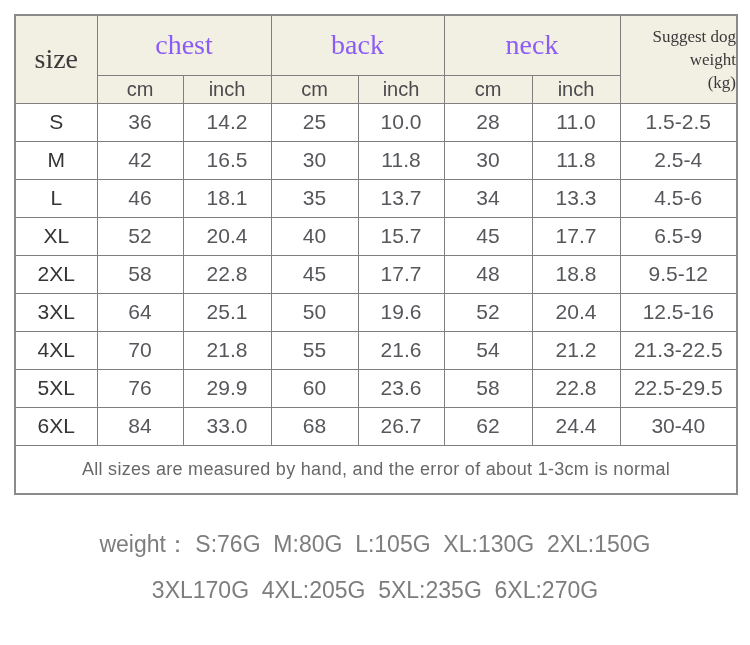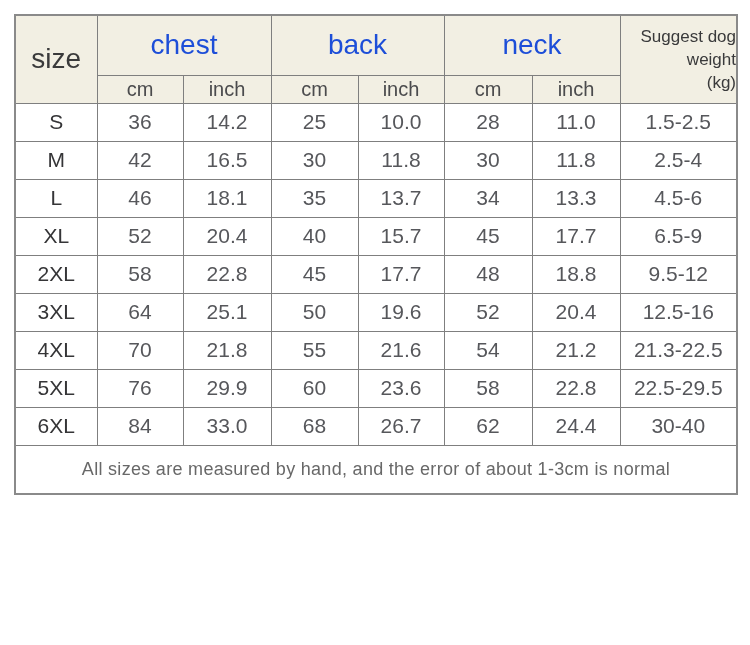--- a/index.html
+++ b/index.html
@@ -28,29 +28,29 @@
     border: 1px solid #7f7f7f;
     text-align: center;
     vertical-align: middle;
     padding: 0;
     overflow: hidden;
   }
   thead th {
     background: #f2efe3;
     font-weight: 400;
   }
-  tr.h1 { height: 60px; }
+  tr.h1 { height: 60px; font-family: Liberation Serif, serif; }
   tr.h2 { height: 28px; }
   .th-size {
     font-size: 28px;
     color: #3a3a3b;
   }
   .th-group {
     font-size: 28px;
-    color: #1d4ed8;
+    color: #8b5cf6;
   }
   .th-weight {
     font-size: 17px;
     line-height: 23px;
     color: #3a3a3b;
   }
   .th-weight .wline { display: block; text-align: right; }
   .th-unit {
     font-size: 20px;
     color: #4b4b4d;
@@ -209,14 +209,16 @@
         <td class="value-cell">24.4</td>
         <td class="value-cell">30-40</td>
       </tr>
       <tr class="note-row">
         <td colspan="8">All sizes are measured by hand, and the error of about 1-3cm is normal</td>
       </tr>
     </tbody>
   </table>
 
   <div class="weight-block">
+    <div class="wl">weight： S:76G  M:80G  L:105G  XL:130G  2XL:150G</div>
+    <div class="wl">3XL170G  4XL:205G  5XL:235G  6XL:270G</div>
   </div>
 </div>
 
 </body></html>

